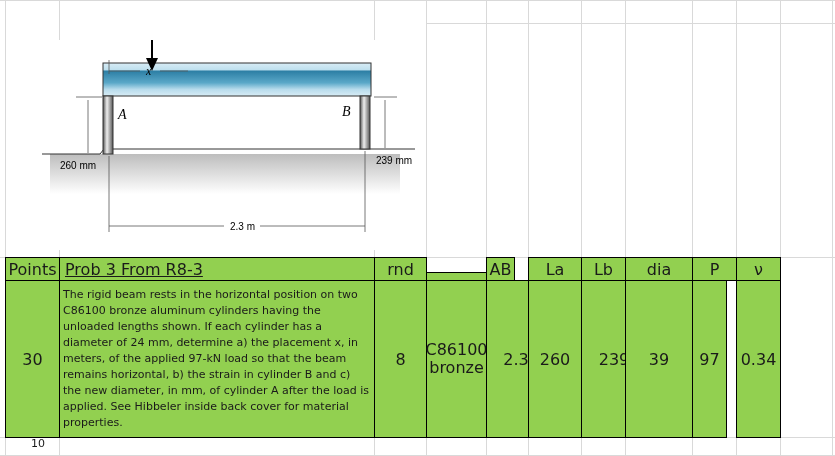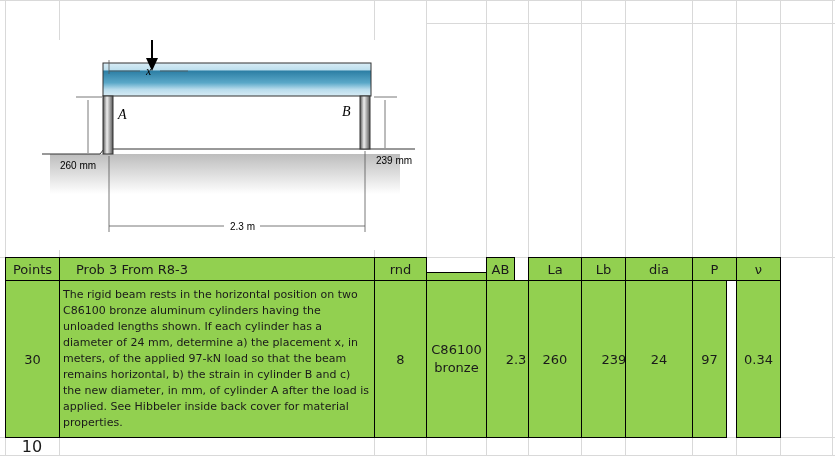--- a/index.html
+++ b/index.html
@@ -4,24 +4,24 @@
 <style>
   html, body { margin: 0; padding: 0; background: #ffffff; }
   body { width: 835px; height: 456px; position: relative; overflow: hidden;
          font-family: "DejaVu Sans", sans-serif; color: #1a1a1a; }
   .grid { position: absolute; inset: 0; }
   .vline { position: absolute; top: 0; width: 1px; background: #d9d9d9; }
   .hline { position: absolute; left: 0; height: 1px; background: #d9d9d9; }
   .diagram { position: absolute; left: 40px; top: 40px; width: 380px; height: 210px; background: #fff; }
   .cell { position: absolute; box-sizing: border-box; background: #92d050;
           border: 1px solid #000; display: flex; align-items: center; justify-content: center;
-          font-size: 13px; text-align: center; }
-  .cell.left { justify-content: flex-start; padding-left: 16px; text-align: right; }
+          font-size: 16px; text-align: center; }
+  .cell.left { justify-content: flex-start; padding-left: 5px; text-align: right; text-decoration: underline; }
   .desc { font-size: 11px; line-height: 16px; padding: 0 3px; text-align: left; justify-content: flex-start; }
-  .plain { position: absolute; font-size: 16px; display: flex; align-items: center; justify-content: center; }
+  .plain { position: absolute; font-size: 11px; display: flex; justify-content: center; padding-left: 6px; }
 </style>
 </head>
 <body>
 
 <div class="grid">
   <div class="vline" style="left:5px;height:456px"></div>
   <div class="vline" style="left:59px;height:456px"></div>
   <div class="vline" style="left:374px;height:456px"></div>
   <div class="vline" style="left:426px;height:456px"></div>
   <div class="vline" style="left:486px;height:456px"></div>
@@ -135,21 +135,21 @@
 <div class="cell" style="left:486px;top:280px;width:60px;height:158px">
     <span>2.3</span>
   </div>
 <div class="cell" style="left:528px;top:280px;width:54px;height:158px">
     <span>260</span>
   </div>
 <div class="cell" style="left:581px;top:280px;width:66px;height:158px">
     <span>239</span>
   </div>
 <div class="cell" style="left:625px;top:280px;width:68px;height:158px">
-    <span>24</span>
+    <span>39</span>
   </div>
 <div class="cell" style="left:692px;top:280px;width:35px;height:158px">
     <span>97</span>
   </div>
 <div class="cell" style="left:736px;top:280px;width:45px;height:158px">
     <span>0.34</span>
   </div>
 
 <div class="plain" style="left:5px;top:437px;width:54px;height:18px">
     <span>10</span>

